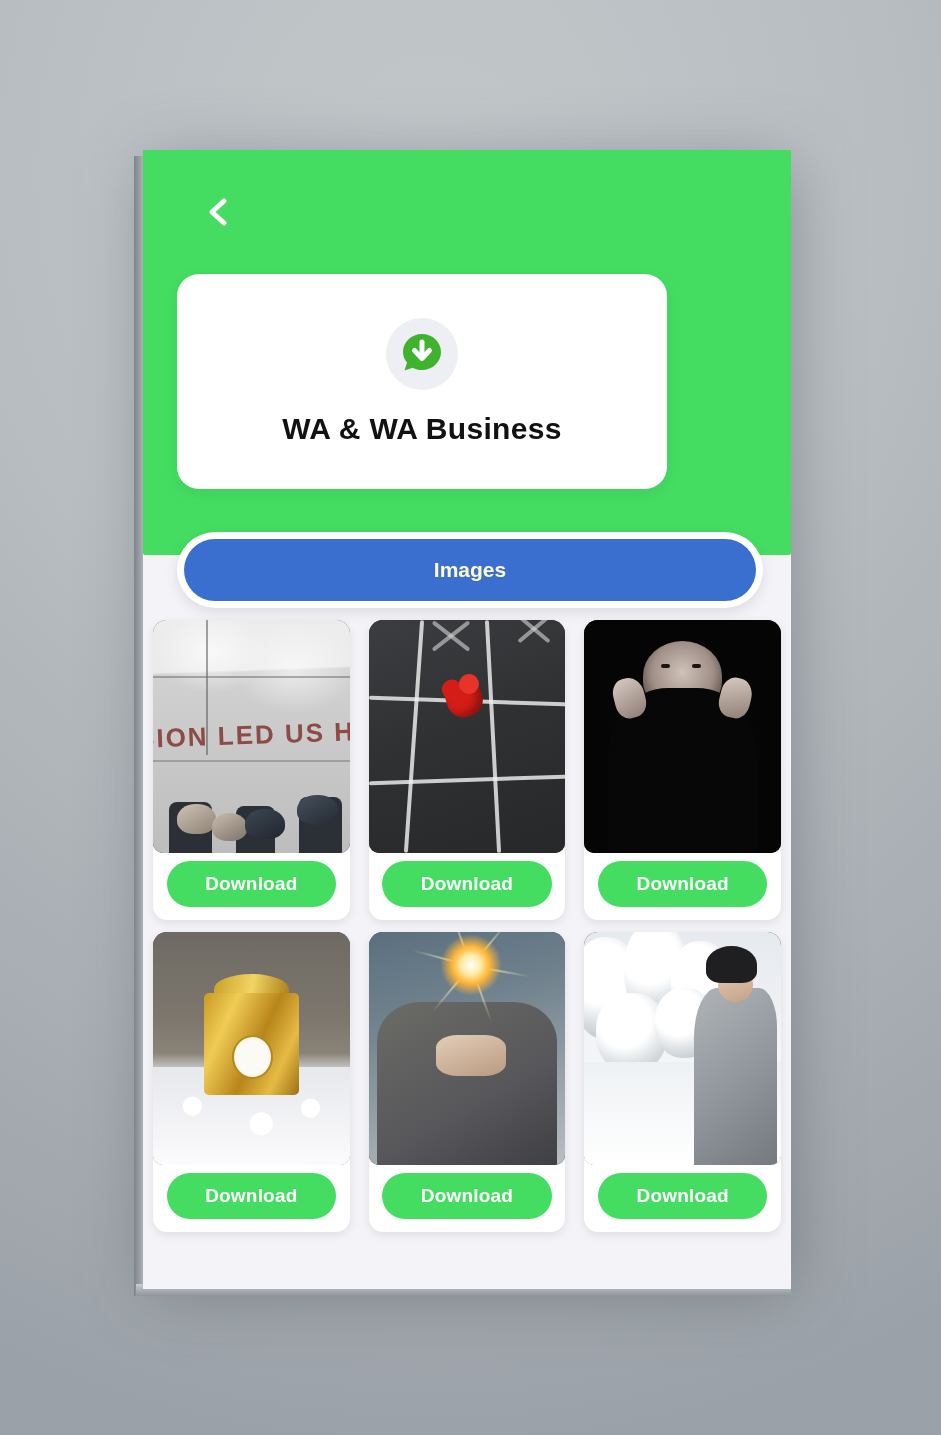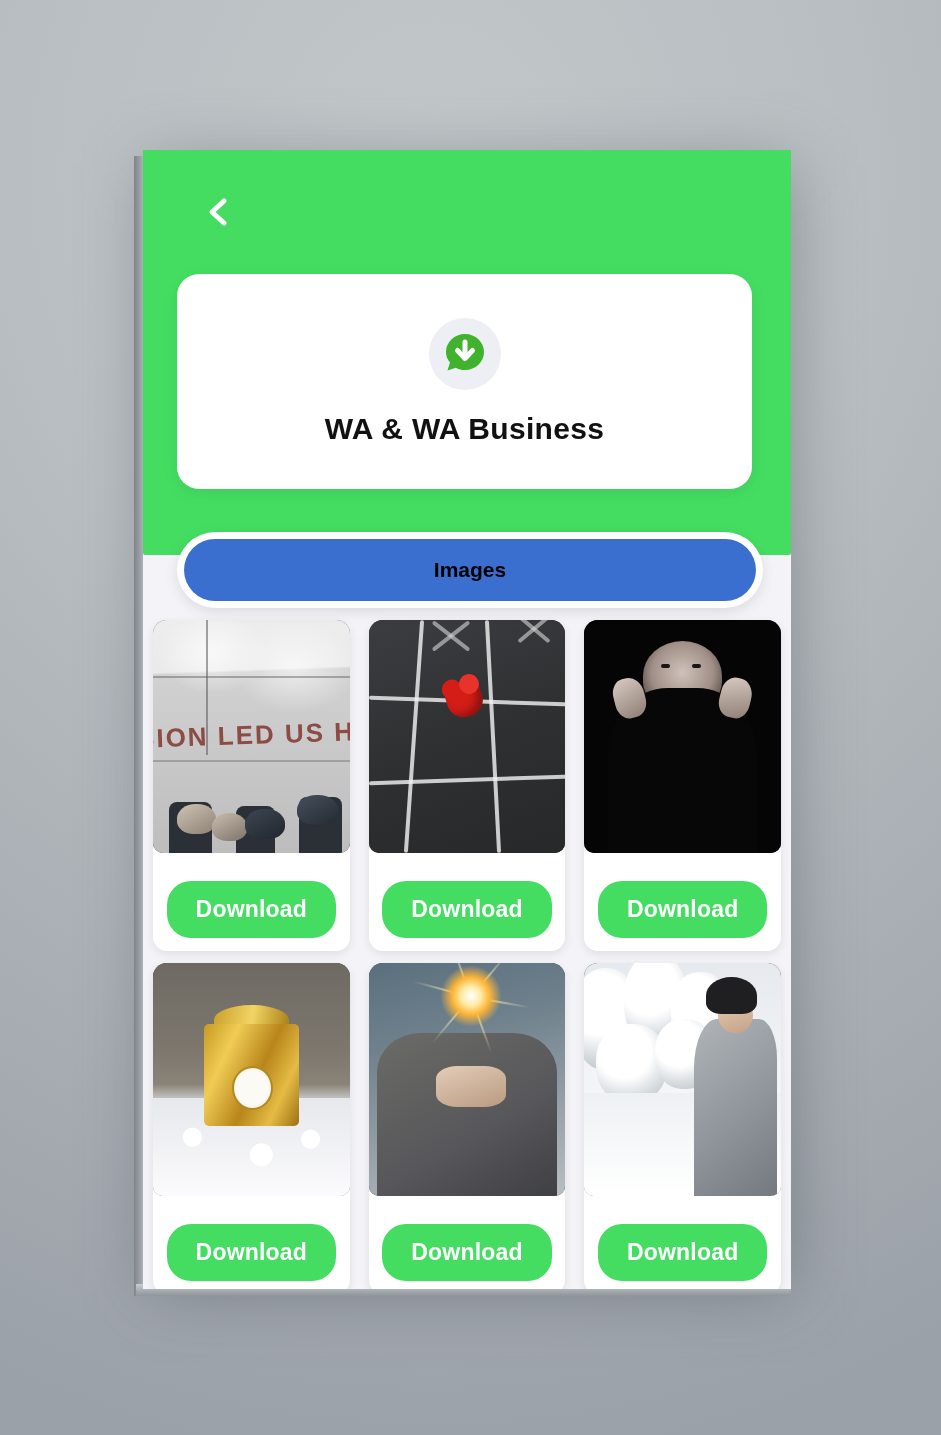--- a/index.html
+++ b/index.html
@@ -65,21 +65,21 @@
     width:44px; height:44px;
     display:flex; align-items:center; justify-content:center;
     cursor:pointer;
   }
   .back-btn svg{ display:block; }
 
   
   .hero-card{
     position:absolute;
     left:34px; top:124px;
-    width:575px; height:215px;
+    width:490px; height:215px;
     background:#ffffff;
     border-radius:22px;
     box-shadow:0 4px 16px rgba(0,0,0,.07);
     display:flex; flex-direction:column;
     align-items:center; justify-content:center;
   }
   .logo-wrap{
     width:72px; height:72px;
     border-radius:50%;
     background:#eeeef5;
@@ -113,21 +113,21 @@
     border-radius:34px;
     display:flex; align-items:center; justify-content:center;
     font-size:21px;
     font-weight:700;
     color:#1b1b1b;
     cursor:pointer;
     user-select:none;
   }
   .tab.active{
     background:#3a6fd0;
-    color:#000000;
+    color:#fef9c3;
     align-items:center;
   }
 
   
   .grid{
     position:absolute;
     left:0; top:470px;
     width:100%;
     padding:0 10px;
     display:grid;
@@ -147,27 +147,27 @@
     width:100%;
     height:233px;
     border-radius:10px;
     overflow:hidden;
     position:relative;
     background:#222;
   }
   .thumb .art{ position:absolute; inset:0; }
 
   .dl-btn{
-    margin:28px auto 0;
+    margin:8px auto 0;
     width:86%;
-    height:57px;
+    height:46px;
     border-radius:24px;
     background:#44dd62;
     color:#ffffff;
-    font-size:23px;
+    font-size:19px;
     font-weight:700;
     display:flex; align-items:center; justify-content:center;
     border:none;
     cursor:pointer;
     font-family:"Liberation Sans", sans-serif;
     letter-spacing:.2px;
   }
 
   
   

